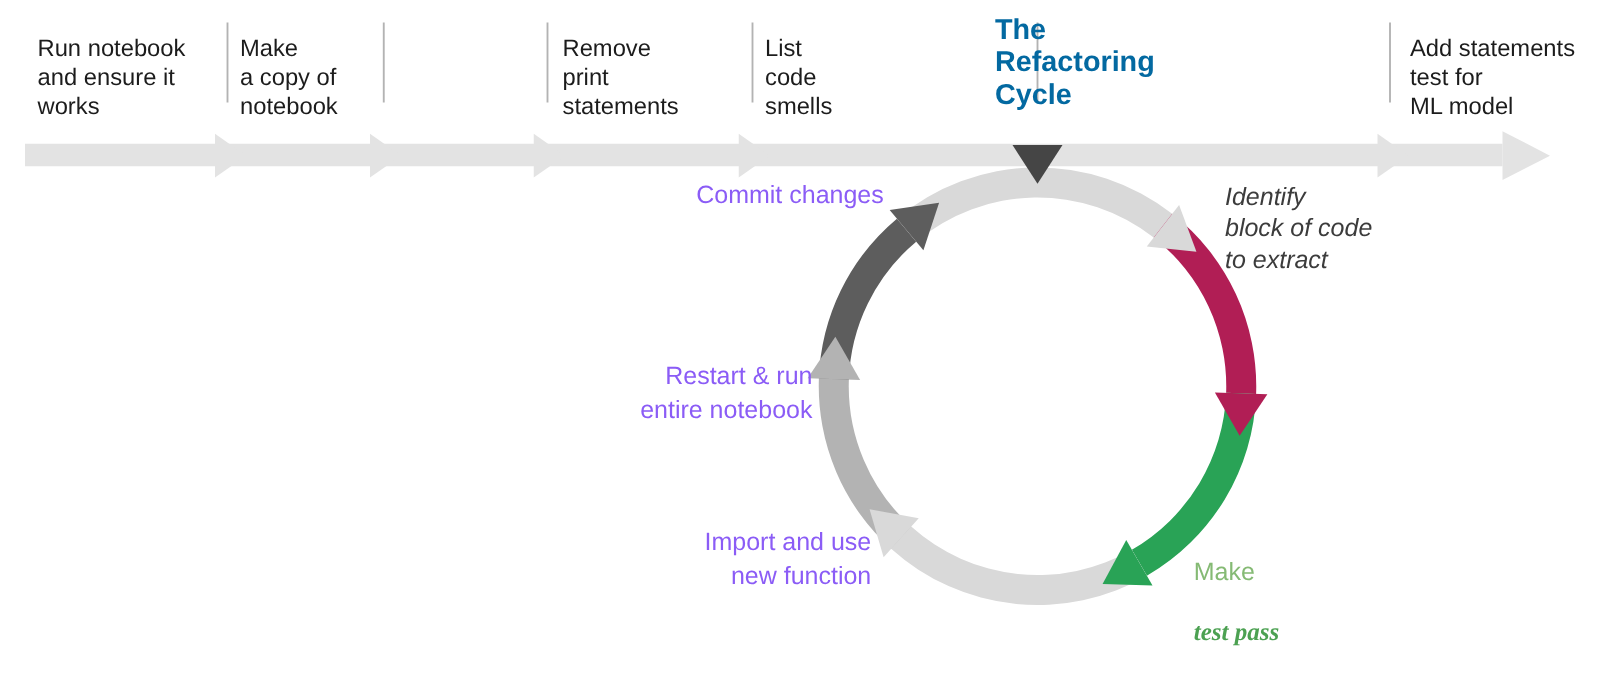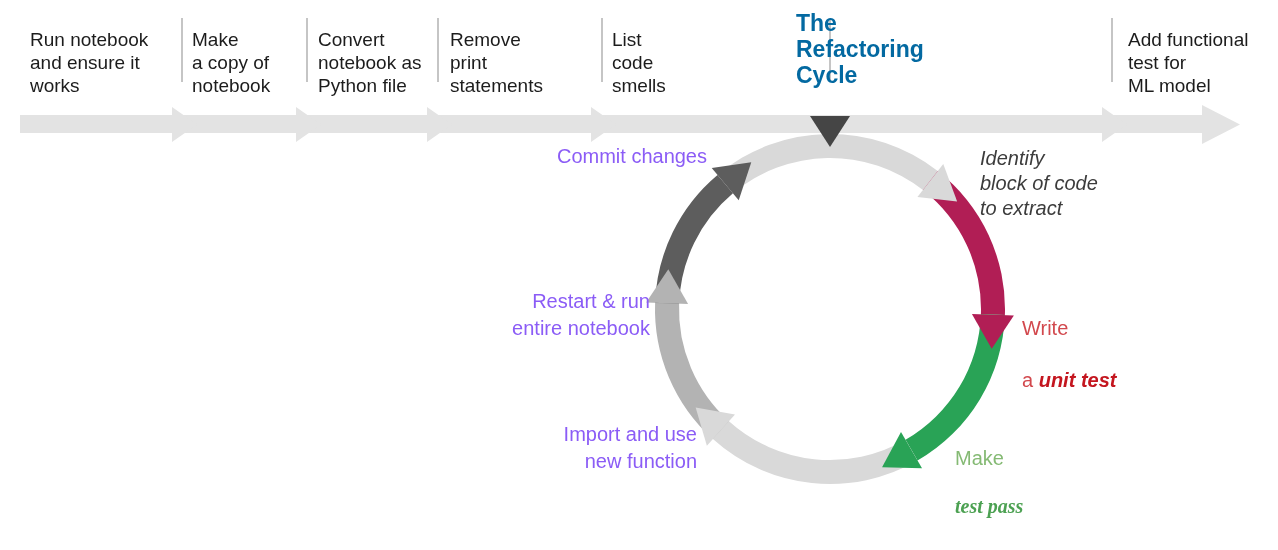--- a/index.html
+++ b/index.html
@@ -49,46 +49,39 @@
       <rect x="829.25" y="18" width="1.5" height="64" fill="#b3b3b3"></rect>
       <rect x="1111.25" y="18" width="1.5" height="64" fill="#b3b3b3"></rect>
     </svg>
 
   <div class="lbl step-label" style="left:30px;top:28px;">Run notebook
 and ensure it
 works</div>
   <div class="lbl step-label" style="left:192px;top:28px;">Make
 a copy of
 notebook</div>
-  <div class="lbl step-label" style="left:318px;top:28px;">Convert
-notebook as
-Python file</div>
   <div class="lbl step-label" style="left:450px;top:28px;">Remove
 print
 statements</div>
   <div class="lbl step-label" style="left:612px;top:28px;">List
 code
 smells</div>
   <div class="lbl title-label" style="left: 796px; top: 10px; color: #0369a1;">The
 Refactoring
 Cycle</div>
-  <div class="lbl step-label" style="left:1128px;top:28px;">Add functional
+  <div class="lbl step-label" style="left:1128px;top:28px;">Add statements
 test for
 ML model</div>
 
   <div class="lbl cycle-side right-align" style="left:530px;top:143px;width:177px;">Commit changes</div>
 
   <div class="lbl identify" style="left:980px;top:146px;">Identify
 block of code
 to extract</div>
 
-  <div class="lbl write" style="left: 1022px; top: 289px; color: rgb(210, 72, 77);">
-    <div>Write</div>
-    <div><span>a </span><em style="color: rgb(196, 22, 31);">unit test</em></div>
-  </div>
 
   <div class="lbl make" style="left: 955px; top: 422px; color: rgb(133, 186, 116);">
     <div>Make</div>
     <div><em style="color: rgb(76, 161, 82); font-family: Liberation Serif, serif;">test pass</em></div>
   </div>
 
   <div class="lbl cycle-side right-align" style="left:440px;top:288px;width:210px;">Restart &amp; run
 entire notebook</div>
 
   <div class="lbl cycle-side right-align" style="left:490px;top:421px;width:207px;">Import and use

